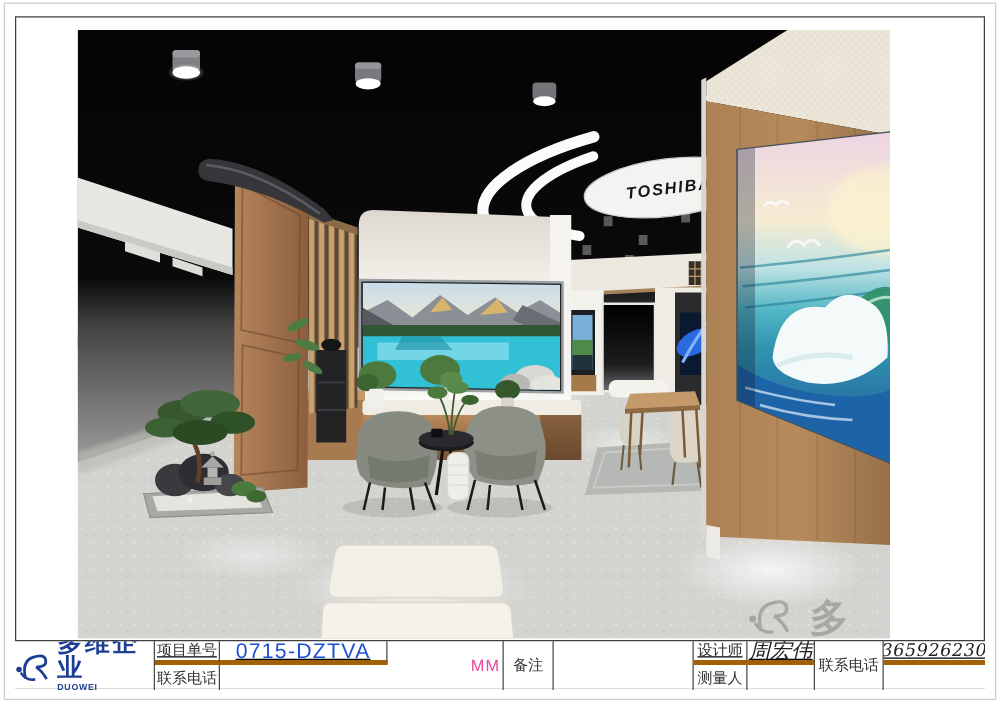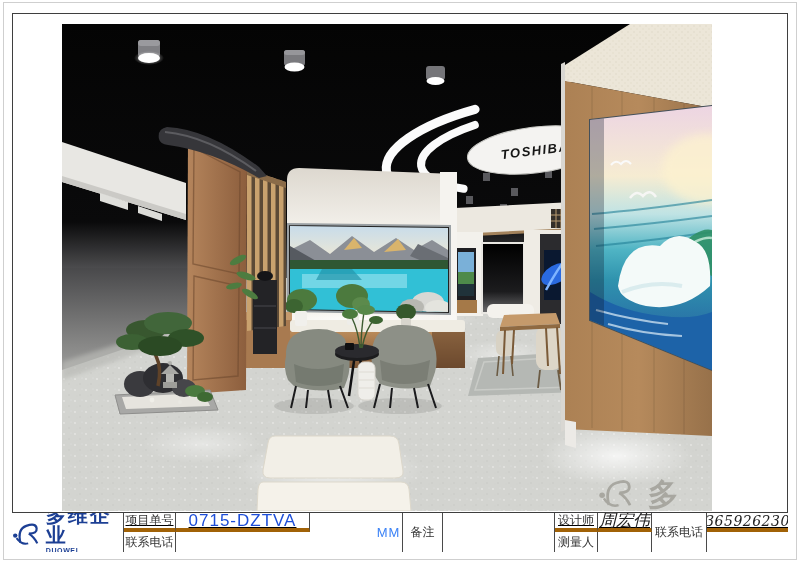--- a/index.html
+++ b/index.html
@@ -13,21 +13,21 @@
   .watermark{position:absolute;left:536px;top:450px;display:flex;gap:12px;opacity:.62;z-index:5;}
   .watermark .wm-text{font-size:31px;font-weight:bold;color:#8e8c84;letter-spacing:3px;}
   
   .title-block{position:absolute;left:12px;top:512px;width:776px;height:39px;background:#ffffff;border-top:1px solid #3f3f3f;box-sizing:border-box;z-index:10;}
   .cell{position:absolute;box-sizing:border-box;border-right:1px solid #4a4a4a;display:flex;align-items:center;justify-content:center;overflow:hidden;}
   .cell.last{border-right:none;}
   .cell.split-top{border-bottom:4px solid #a16207;text-decoration:underline;}
   .lbl{font-size:12px;color:#333;}
   .val-no{font-size:17px;color:#1d4ed8;letter-spacing:1px;}
   .val-name{font-size:15px;font-weight:bold;color:#111;}
-  .val-unit{font-size:13px;color:#3b82f6;letter-spacing:1px;padding-left:12px;}
+  .val-unit{font-size:13px;color:#ec4899;letter-spacing:1px;padding-left:12px;}
   .val-hand{font-family:"DejaVu Serif","Liberation Serif",serif;font-style:italic;font-size:17px;color:#222;}
   .val-phone{font-family:"DejaVu Serif","Liberation Serif",serif;font-style:italic;font-size:14px;color:#222;letter-spacing:.5px;}
   .logo-cell{display:flex;align-items:center;justify-content:center;gap:4px;}
   .logo-texts{display:flex;flex-direction:column;align-items:center;line-height:1;}
   .logo-cn{font-size:20px;font-weight:bold;color:#1c3f94;letter-spacing:2px;}
   .logo-en{font-size:7px;font-weight:bold;color:#1c3f94;letter-spacing:.6px;margin-top:2px;}
 </style>
 </head>
 <body>
 

